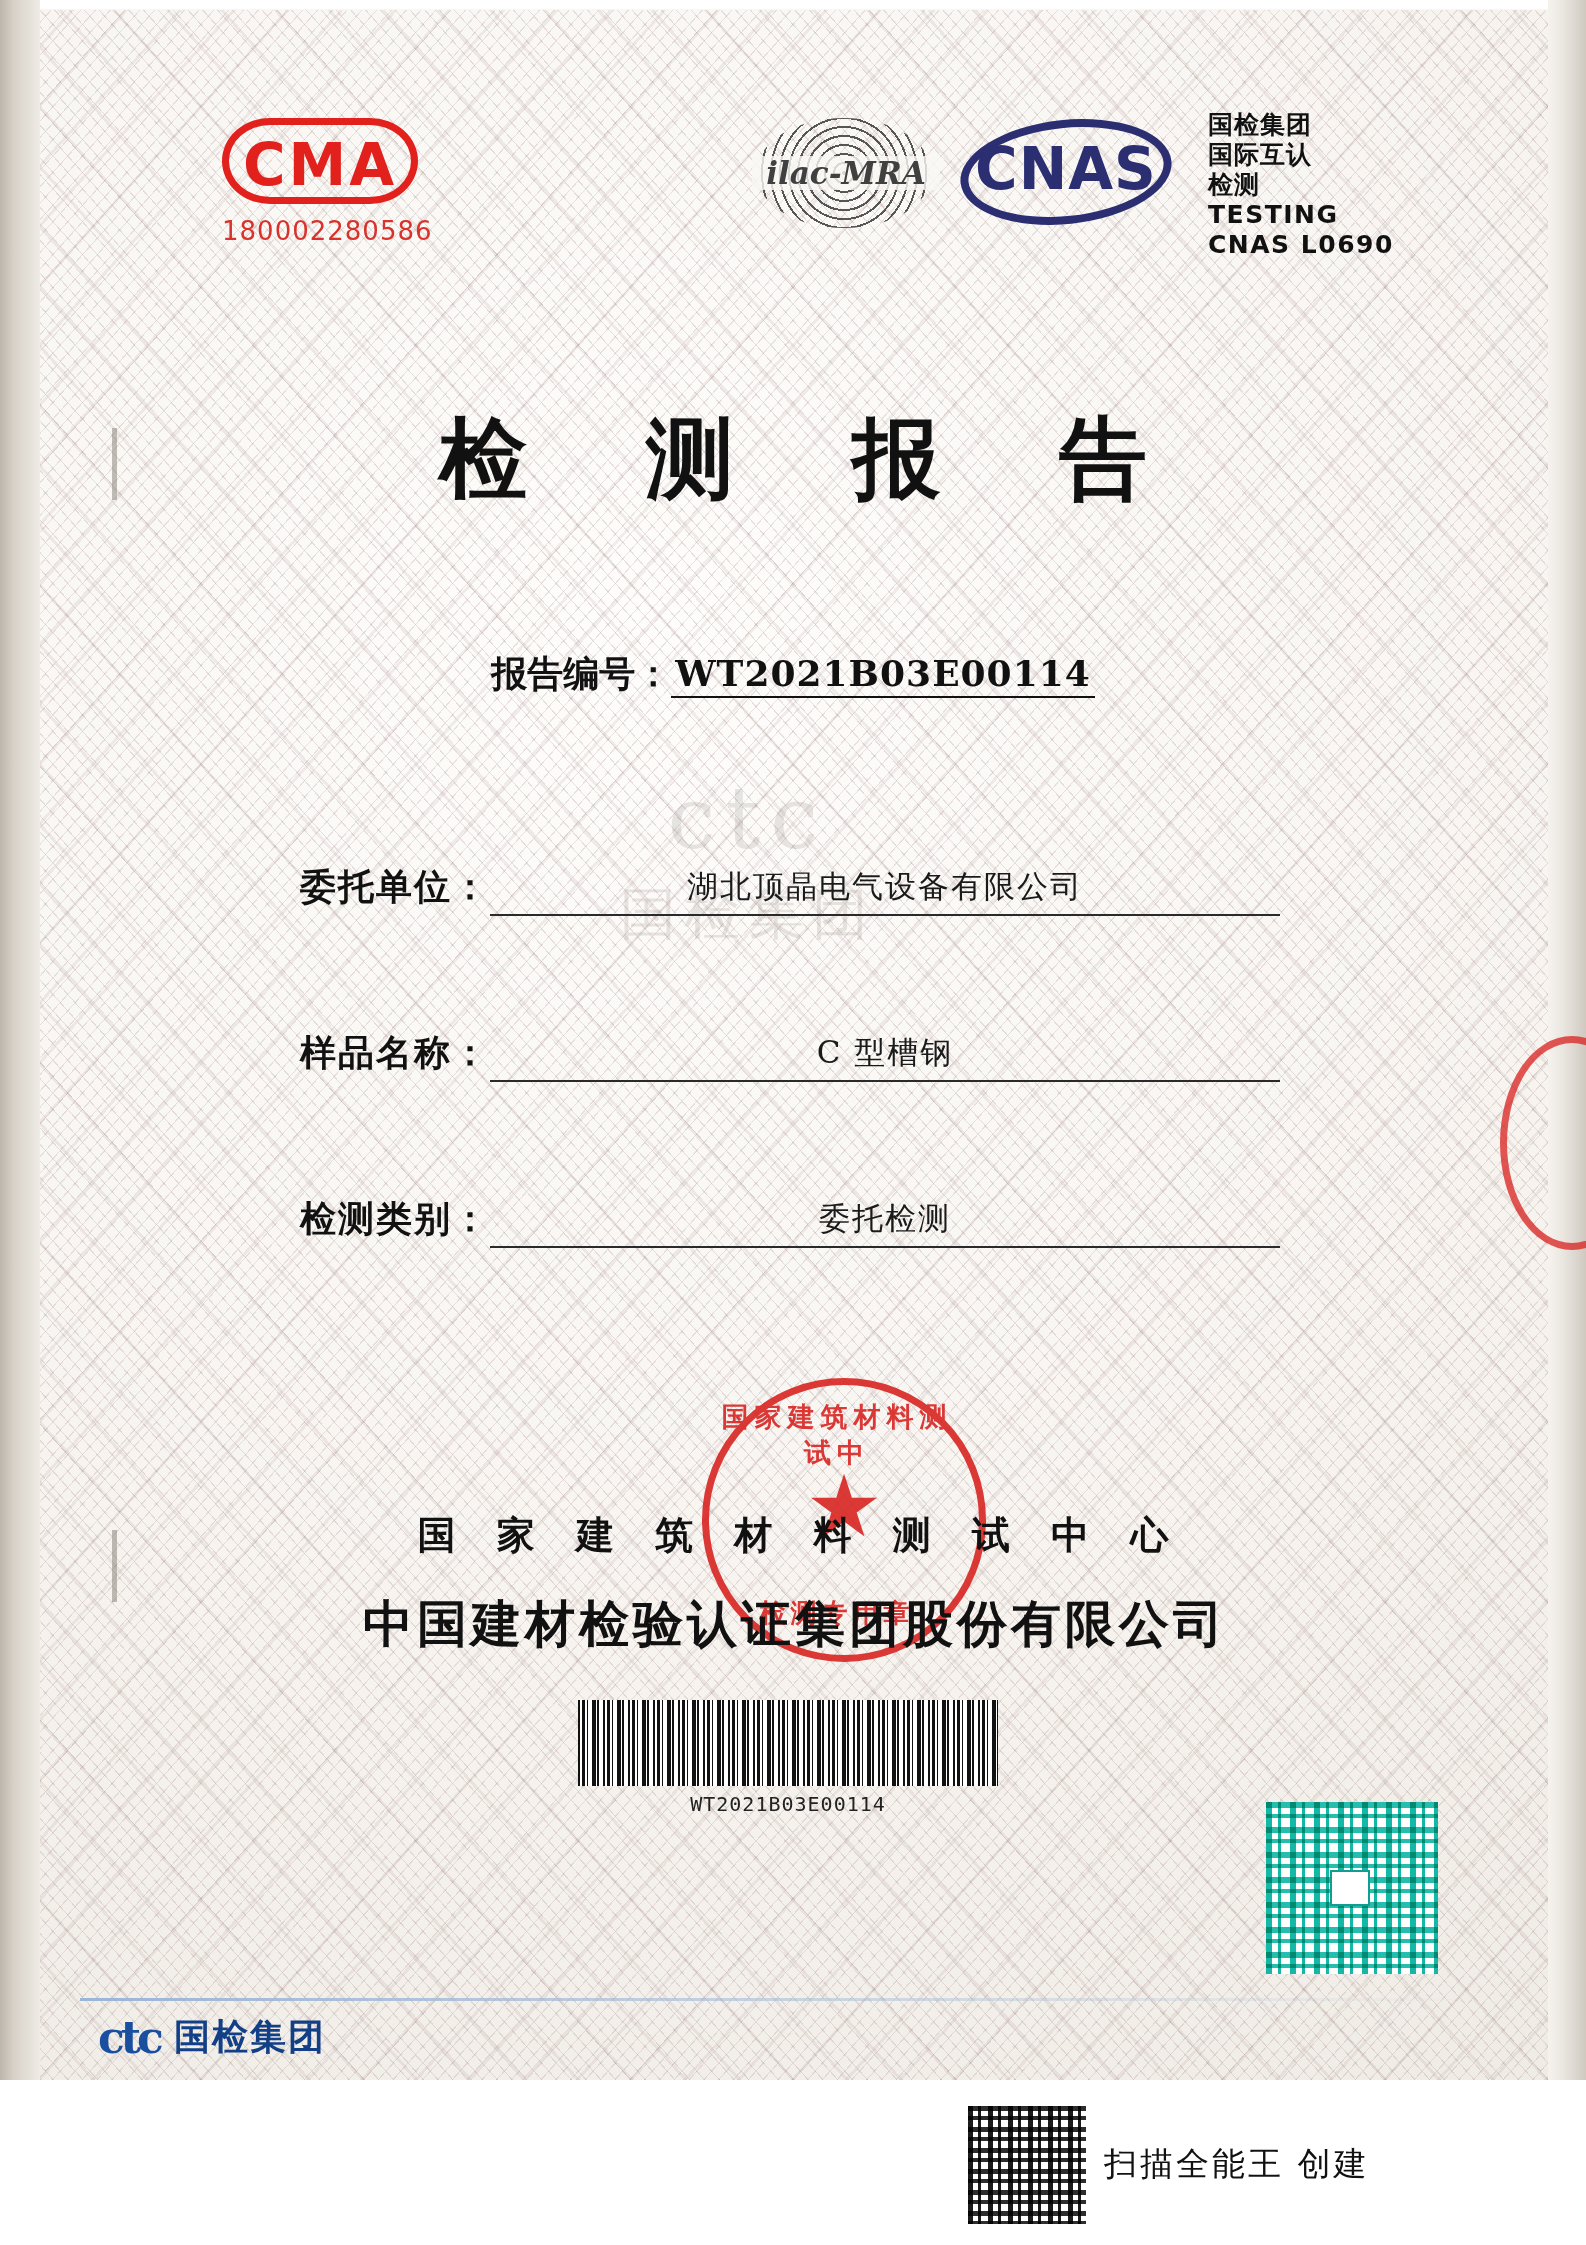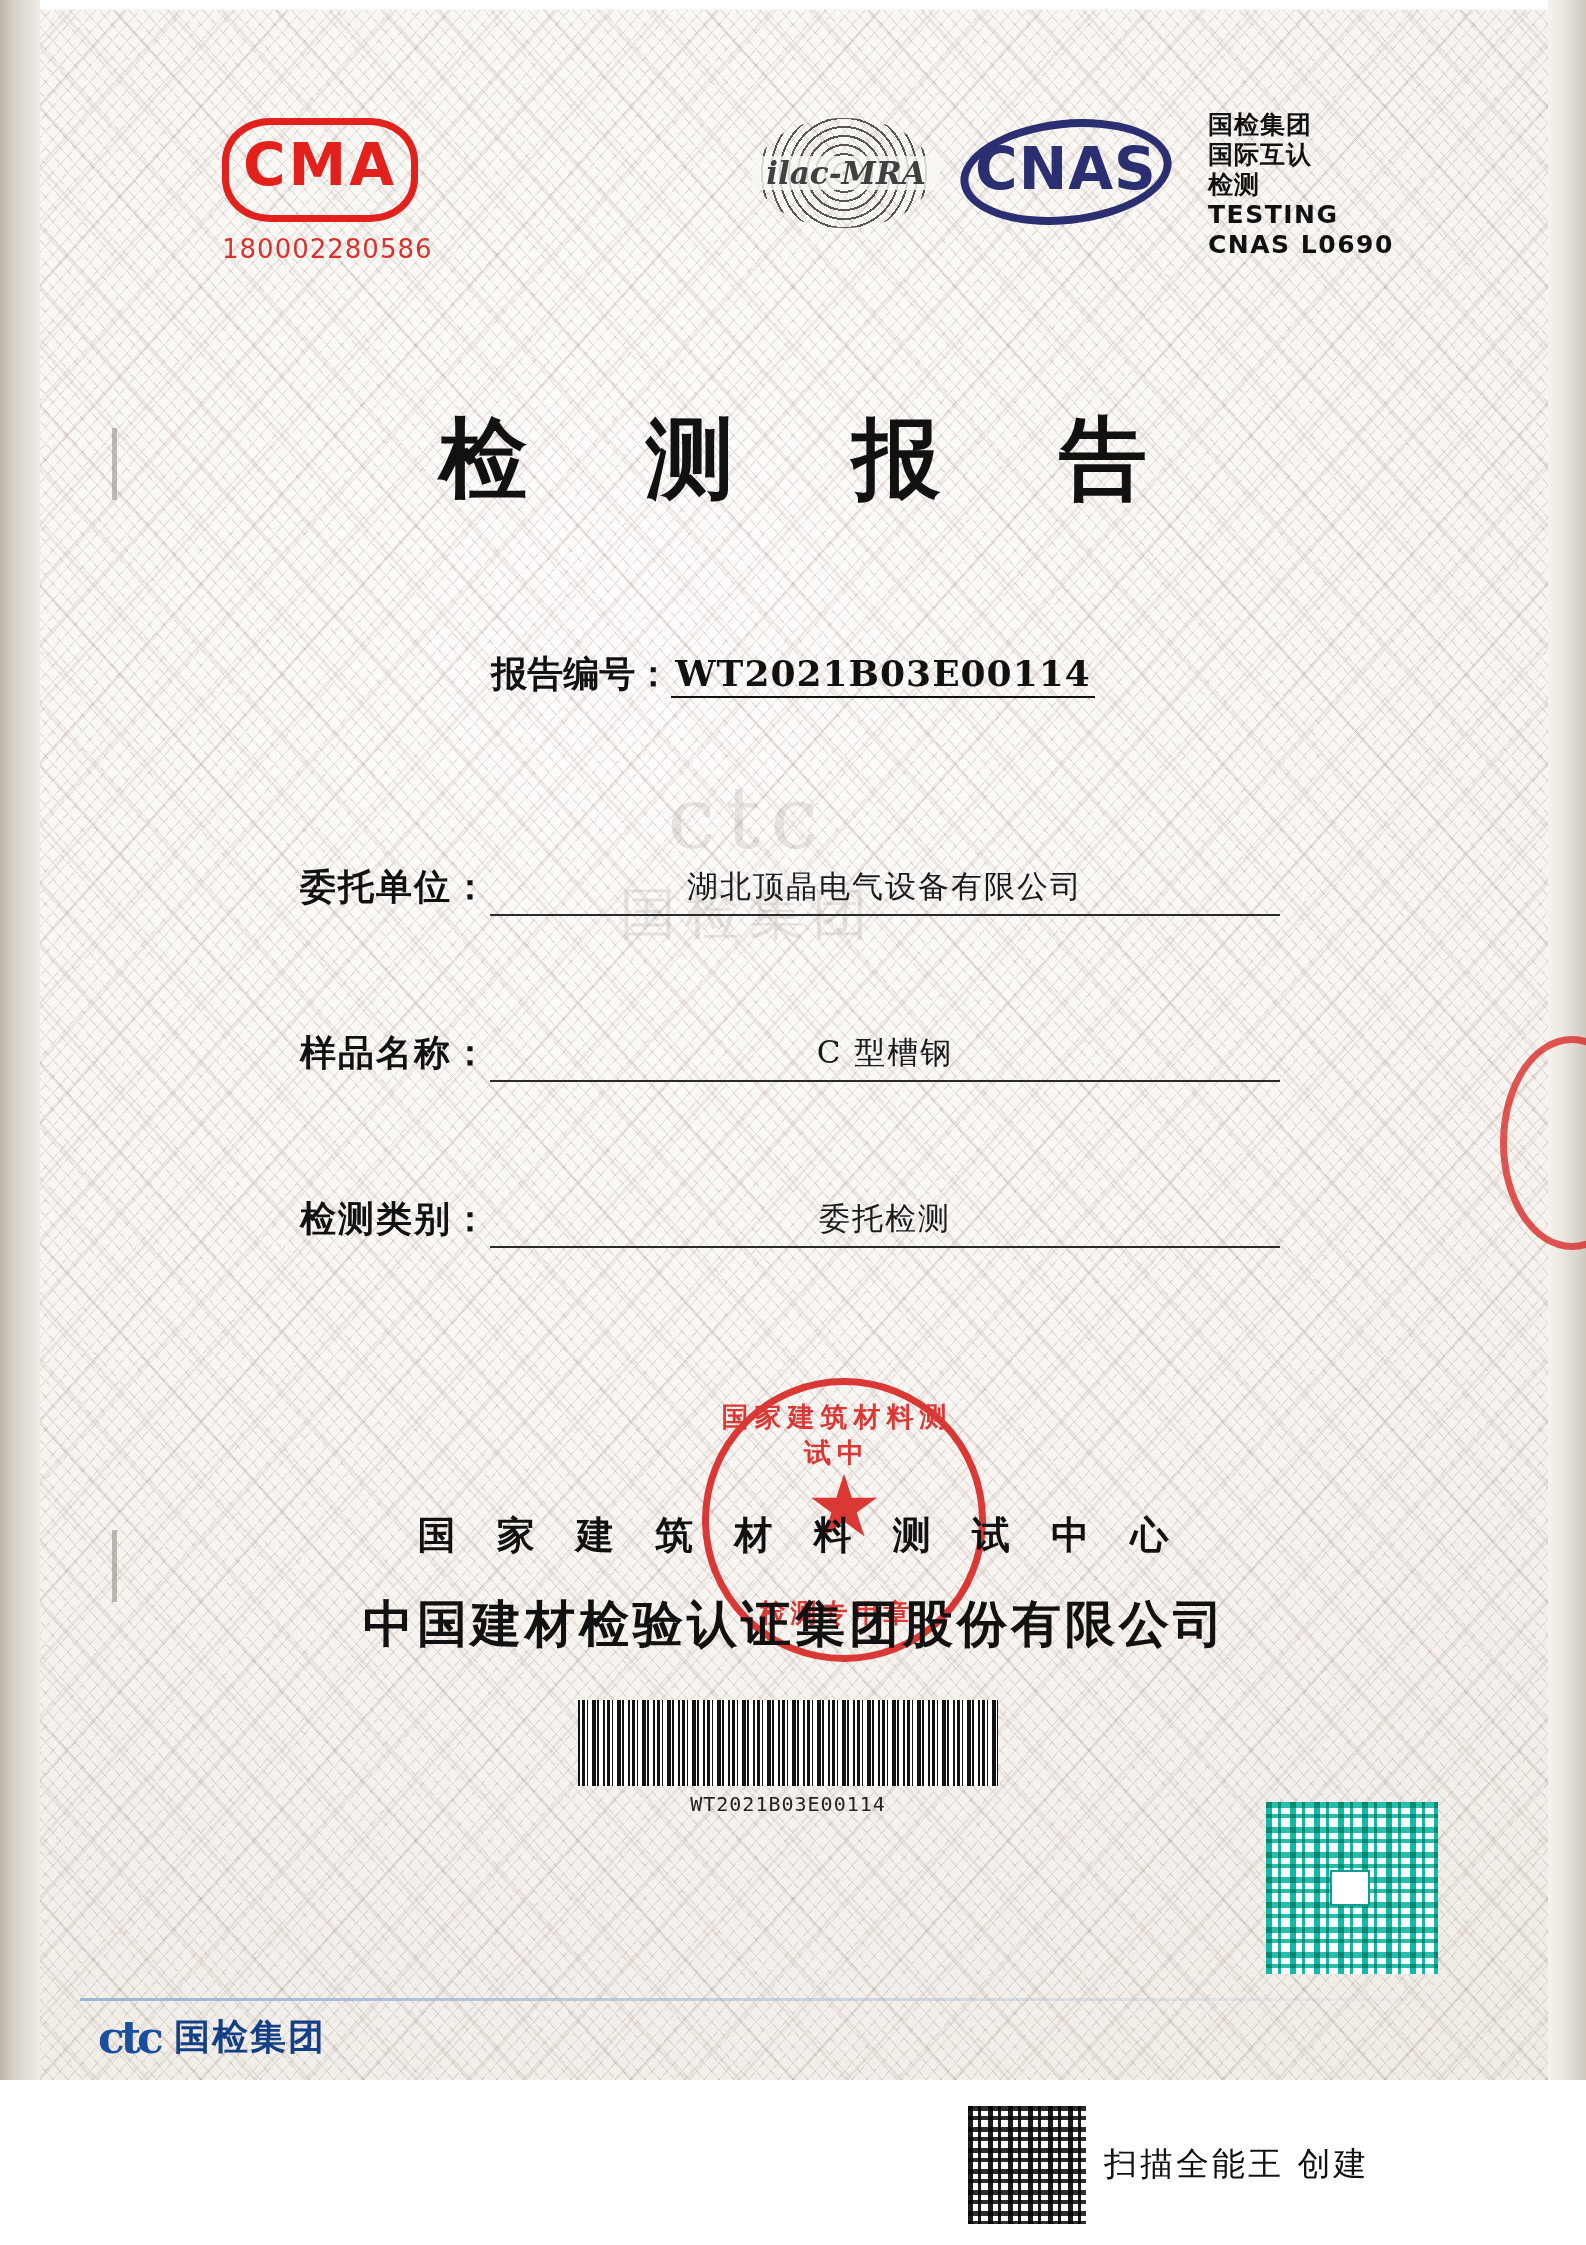--- a/index.html
+++ b/index.html
@@ -84,21 +84,21 @@
   
   .cma {
     position: absolute;
     left: 222px;
     top: 118px;
     width: 200px;
     text-align: center;
   }
   .cma-mark {
     width: 196px;
-    height: 104px;
+    height: 86px;
     border: 7px solid #e2201c;
     border-radius: 48px/43px;
     position: relative;
     box-sizing: border-box;
   }
   .cma-text {
     position: absolute;
     left: 0; right: 0;
     top: 6px;
     font-family: "DejaVu Sans", sans-serif;

